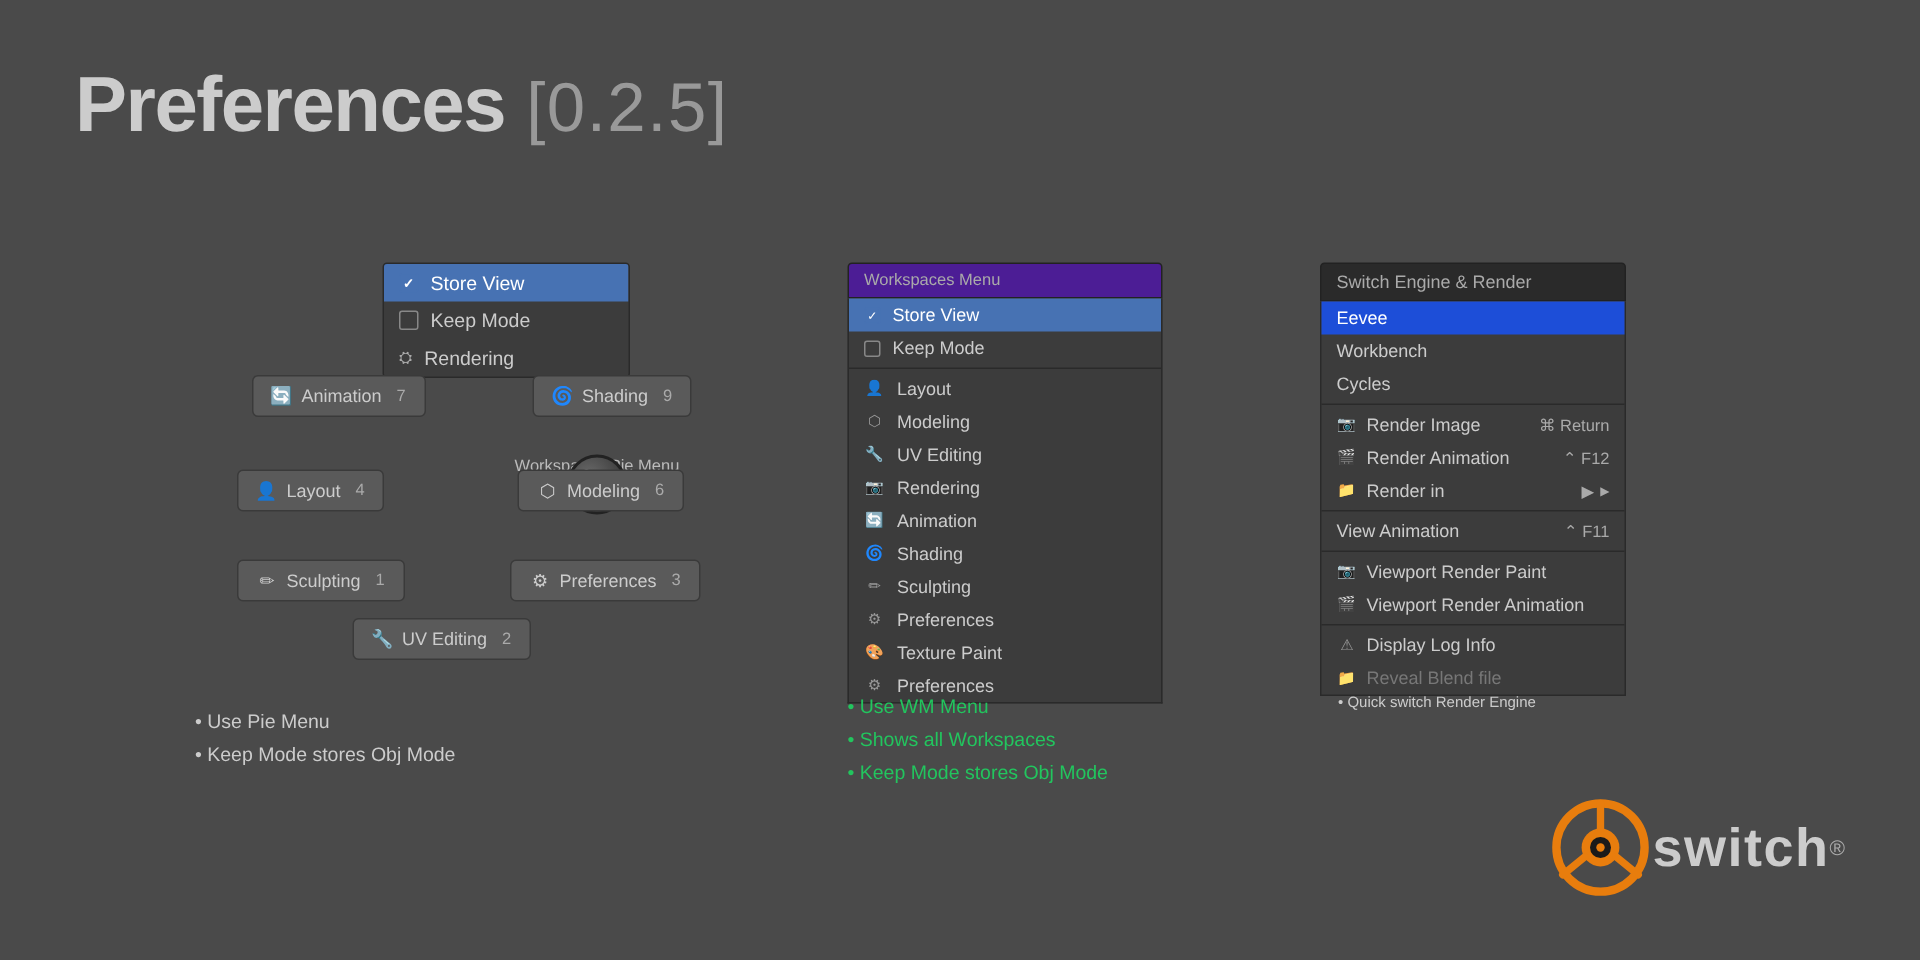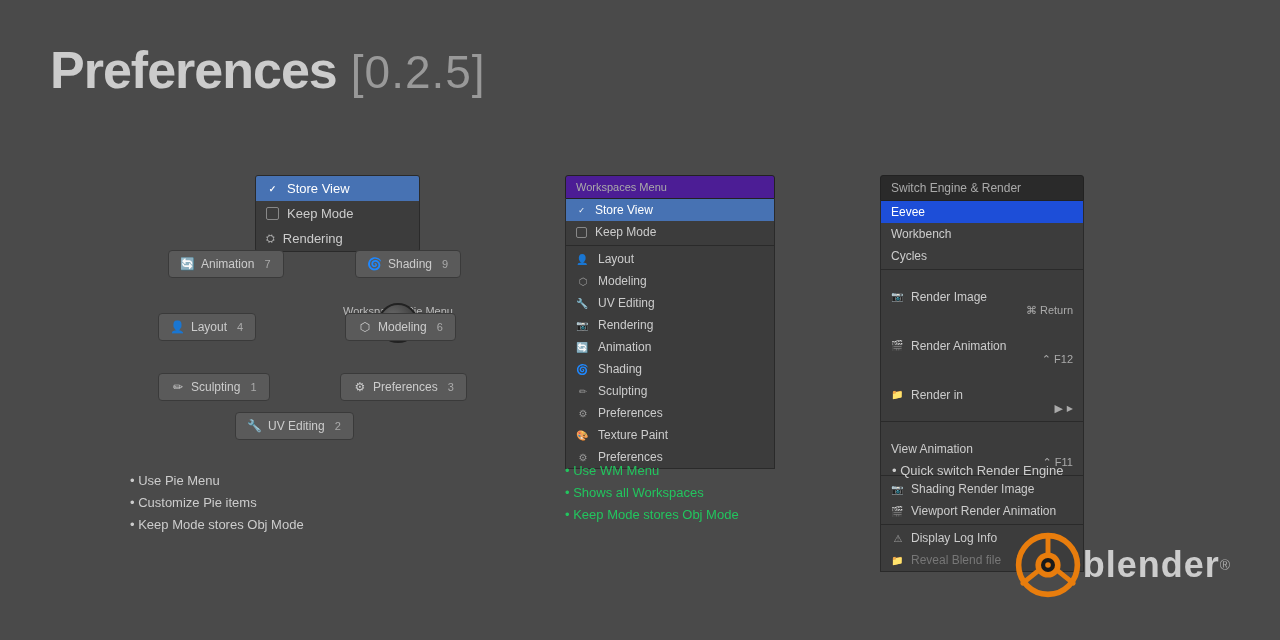--- a/index.html
+++ b/index.html
@@ -299,21 +299,20 @@
       gap: 6px;
     }
 
     .se-item .shortcut {
       font-size: 11px;
       color: #aaaaaa;
       margin-left: auto;
       display: flex;
       align-items: center;
       gap: 4px;
-      margin-top: 28px;
     }
 
     .se-icon {
       width: 14px;
       height: 14px;
       flex-shrink: 0;
       font-size: 10px;
       color: #999;
       display: inline-flex;
       align-items: center;
@@ -369,21 +368,21 @@
       left: 565px;
       font-size: 13px;
       color: #22c55e;
       line-height: 1.7;
     }
 
     .panel-bullets-3 {
       position: absolute;
       top: 460px;
       left: 880px;
-      font-size: 13px;
+      font-size: 10px;
       color: #cccccc;
       line-height: 1.7;
       padding-left: 12px;
     }
   </style>
 </head>
 <body>
 
 <div class="title-area">
   <span class="title-bold">Preferences</span>
@@ -449,21 +448,20 @@
   </div>
 
   <div class="pie-button" style="position:absolute; top:237px; left:105px;">
     <span class="pie-icon">🔧</span>
     <span>UV Editing</span>
     <span class="count">2</span>
   </div>
 
   <div class="bullet-list">
     <div>• Use Pie Menu</div>
-    <div>• Customize Pie items</div>
     <div>• Keep Mode stores Obj Mode</div>
   </div>
 </div>
 
 <div class="panel-workspaces">
   <div class="wm-header">Workspaces Menu</div>
   <div class="wm-body">
 
     <div class="wm-item active">
       <span class="wm-checkbox checked"></span>
@@ -578,21 +576,21 @@
         <span>View Animation</span>
       </div>
       <span class="shortcut">⌃ F11</span>
     </div>
 
     <div class="se-divider"></div>
 
     <div class="se-item">
       <div class="se-item-left">
         <span class="se-icon">📷</span>
-        <span>Shading Render Image</span>
+        <span>Viewport Render Paint</span>
       </div>
     </div>
 
     <div class="se-item">
       <div class="se-item-left">
         <span class="se-icon">🎬</span>
         <span>Viewport Render Animation</span>
       </div>
     </div>
 
@@ -624,15 +622,15 @@
     <circle cx="50" cy="50" r="42" fill="none" stroke="#e87d0d" stroke-width="8"></circle>
 
     <circle cx="50" cy="50" r="18" fill="#e87d0d"></circle>
     <circle cx="50" cy="50" r="10" fill="#1a1a1a"></circle>
     <circle cx="50" cy="50" r="4" fill="#e87d0d"></circle>
 
     <line x1="50" y1="32" x2="50" y2="8" stroke="#e87d0d" stroke-width="7" stroke-linecap="round"></line>
     <line x1="35" y1="59" x2="14" y2="76" stroke="#e87d0d" stroke-width="7" stroke-linecap="round"></line>
     <line x1="65" y1="59" x2="86" y2="76" stroke="#e87d0d" stroke-width="7" stroke-linecap="round"></line>
   </svg>
-  <span class="blender-text">blender</span>
+  <span class="blender-text">switch</span>
     <span class="blender-sup">®</span>
 </div>
 
 </body></html>

